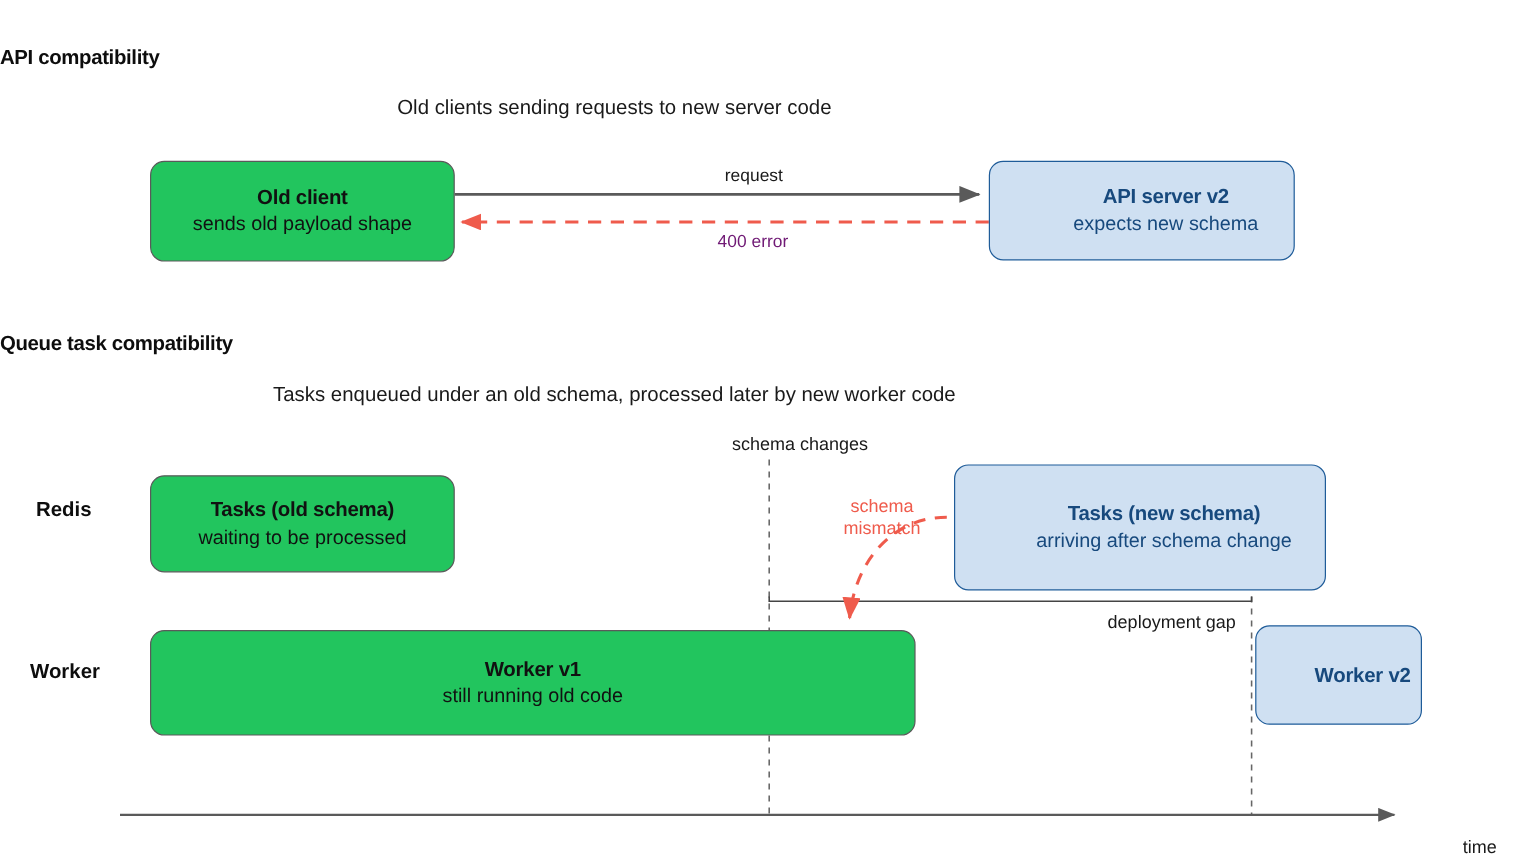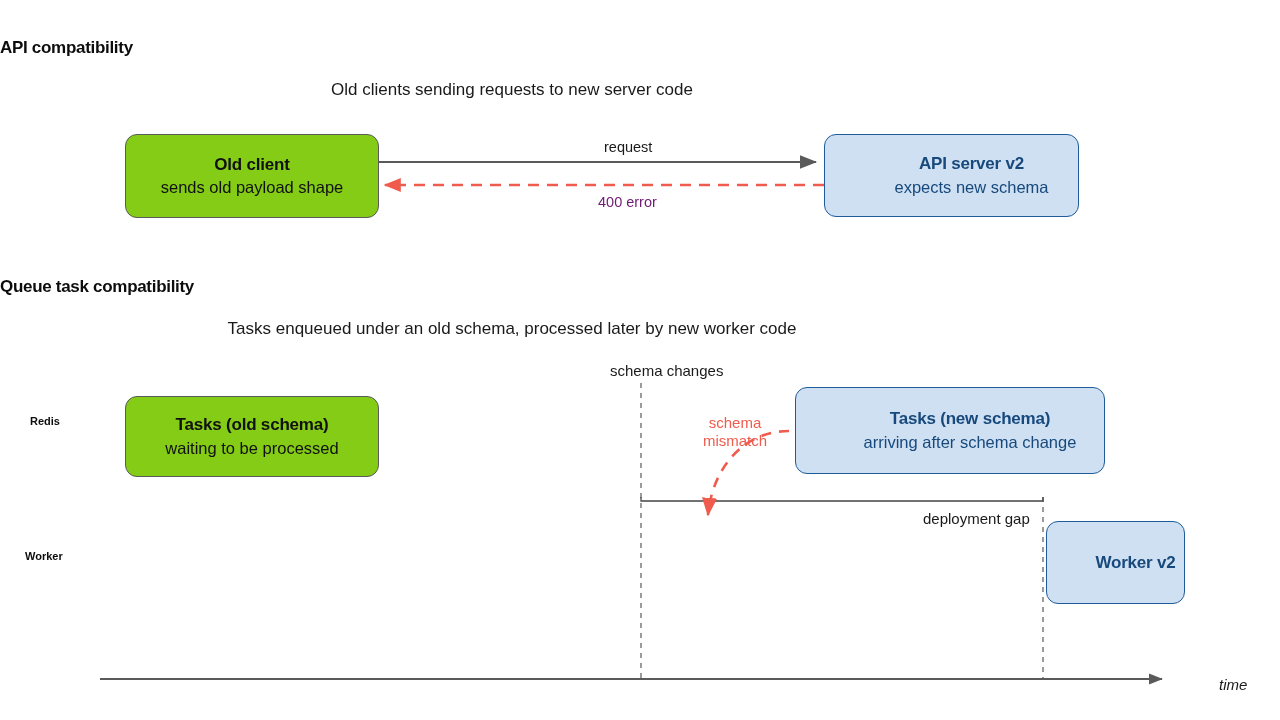--- a/index.html
+++ b/index.html
@@ -67,35 +67,35 @@
     font-size: 17px;
     font-weight: bold;
     letter-spacing: -0.2px;
   }
   .node .n-sub {
     font-size: 16.5px;
     font-weight: normal;
     margin-top: 2px;
   }
   .node.gray {
-    background: #84cc16;
+    background: #22c55e;
     border: 1.3px solid #5a5a5a;
     color: #111111;
   }
   .node.blue {
     background: #cfe0f2;
     border: 1.8px solid #1f5c99;
     color: #17497d;
     padding-left: 40px;
   }
 
   
   .lane-label {
     position: absolute;
-    font-size: 11px;
+    font-size: 17px;
     font-weight: bold;
     color: #0d0d0d;
     text-align: center;
   }
 
   
   .ann {
     position: absolute;
     font-size: 15px;
     color: #1a1a1a;
@@ -171,32 +171,36 @@
 
   <div class="lane-label" style="left:25px; top:550px;">Worker</div>
 
   <div class="ann" style="left:575px; top:362px;">schema changes</div>
 
   <div class="node gray" style="left:125px; top:396px; width:254px; height:81px;justify-content:center;">
     <div class="n-title">Tasks (old schema)</div>
     <div class="n-sub">waiting to be processed</div>
   </div>
 
-  <div class="node blue" style="left:795px; top:387px; width:310px; height:87px;">
+  <div class="node blue" style="left:795px; top:387px; width:310px; height:105px;">
     <div class="n-title">Tasks (new schema)</div>
     <div class="n-sub">arriving after schema change</div>
   </div>
 
   <div class="ann red" style="left:658px; top:414px; width:84px; text-align:center;">
     <div>schema</div>
     <div>mismatch</div>
   </div>
 
   <div class="ann" style="left:888px; top:510px;">deployment gap</div>
 
+  <div class="node gray" style="left:125px; top:525px; width:638px; height:88px;">
+    <div class="n-title">Worker v1</div>
+    <div class="n-sub">still running old code</div>
+  </div>
 
   <div class="node blue" style="left:1046px; top:521px; width:139px; height:83px;">
     <div class="n-title">Worker v2</div>
   </div>
 
-  <div class="ann" style="left:1184px; top:676px;font-style:italic;">time</div>
+  <div class="ann" style="left:1184px; top:698px;">time</div>
 
 </div>
 
 </body></html>

